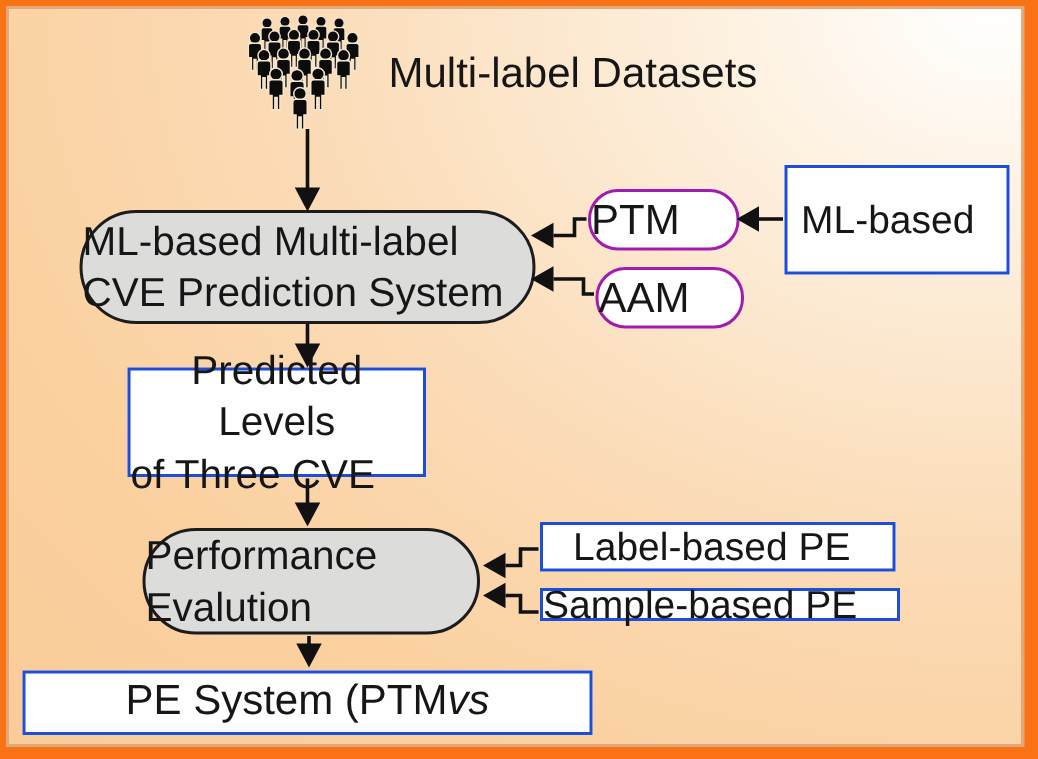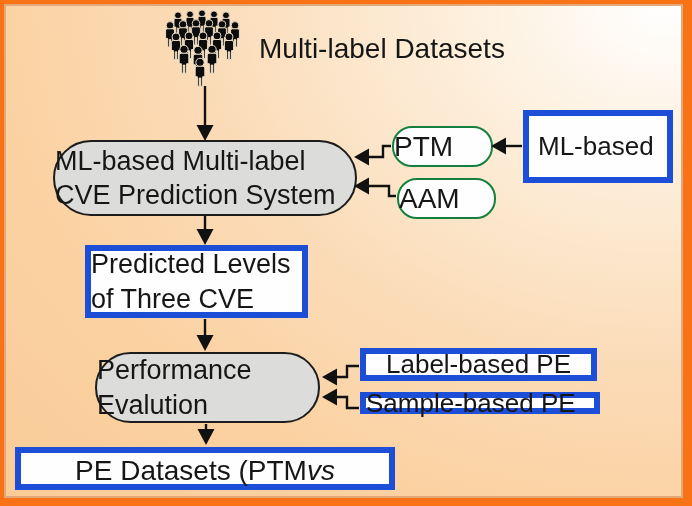--- a/index.html
+++ b/index.html
@@ -10,31 +10,31 @@
   #bg{
     position:absolute;left:4px;top:4px;width:679px;height:494px;box-sizing:border-box;
     border:2px solid #e3a87a;
     background:radial-gradient(140% 150% at 97% 0%,
       #ffffff 0%, #fdf0de 20%, #fbdcb8 48%, #fbd1a1 72%, #f9cb96 100%);
   }
   .node{
     position:absolute;display:flex;flex-direction:column;align-items:flex-start;justify-content:center;
     box-sizing:border-box;text-align:center;line-height:1.27;
   }
-  .rect{background:#fffefe;border:6px solid #1d4ed8;}
+  .rect{background:#fffefe;border:2px solid #1d4ed8;}
   .stadium{background:#dcdcdb;border:2px solid #1c1c1c;}
-  .pill{background:#fffefe;border:2px solid #15803d;}
+  .pill{background:#fffefe;border:2px solid #a21caf;}
 
   .dsl{position:absolute;left:259px;top:26px;height:46px;display:flex;align-items:center;font-size:28px;}
   .crowd{position:absolute;left:156px;top:8px;width:96px;height:80px;}
   .sys{left:53px;top:140px;width:304px;height:76px;border-radius:38px;font-size:27px;}
   .ptm{left:392px;top:126px;width:101px;height:41px;border-radius:20px;font-size:28px;}
   .aam{left:397px;top:178px;width:99px;height:41px;border-radius:20px;font-size:28px;}
   .clf{left:523px;top:110px;width:150px;height:73px;font-size:26px;align-items:flex-start;text-align:left;padding-left:9px;}
-  .pred{left:85px;top:245px;width:223px;height:73px;font-size:27px;}
+  .pred{left:85px;top:245px;width:199px;height:73px;font-size:27px;}
   .perf{left:95px;top:352px;width:225px;height:71px;border-radius:36px;font-size:27px;}
   .lpe{left:360px;top:348px;width:237px;height:33px;font-size:26px;padding-left:20px;}
   .spe{left:360px;top:392px;width:240px;height:22px;font-size:26px;}
   .met{left:15px;top:447px;width:380px;height:43px;font-size:28px;flex-direction:row;}
   .met i{font-style:italic;}
   #wires{position:absolute;left:0;top:0;width:692px;height:506px;pointer-events:none;}
   #wires line, #wires polyline{stroke:#111111;stroke-width:2.4;fill:none;}
   #wires polygon{fill:#111111;stroke:none;}
 </style>
 </head>
@@ -105,21 +105,21 @@
   </div>
 
   <div class="node rect lpe">
     <span>Label-based PE</span>
   </div>
   <div class="node rect spe">
     <span>Sample-based PE</span>
   </div>
 
   <div class="node rect met">
-    <span>PE Datasets (PTM </span>
+    <span>PE System (PTM </span>
       <i>vs</i>
   </div>
 
   <svg id="wires">
     <g>
       <line x1="205" y1="86" x2="205" y2="127"></line>
       <polygon points="196.5,125 213.5,125 205,141"></polygon>
     </g>
     <g>
       <line x1="205" y1="216" x2="205" y2="231"></line>

